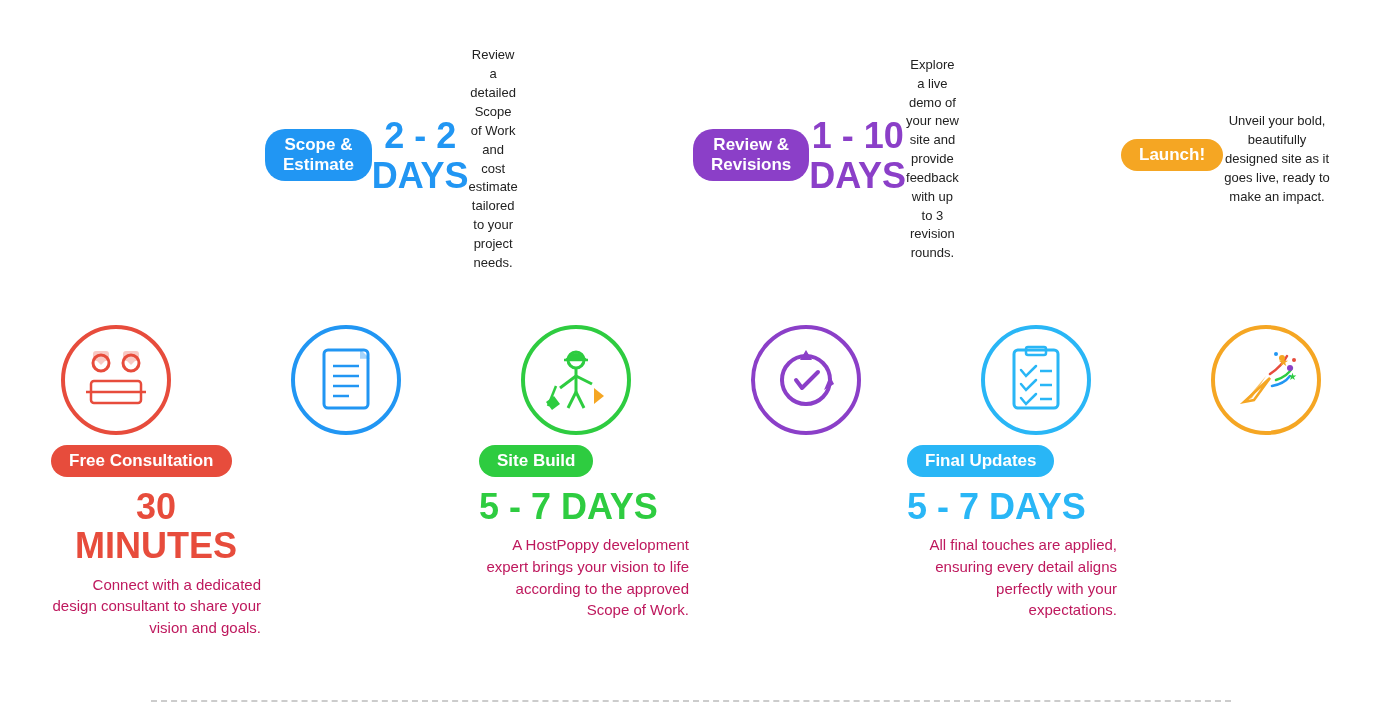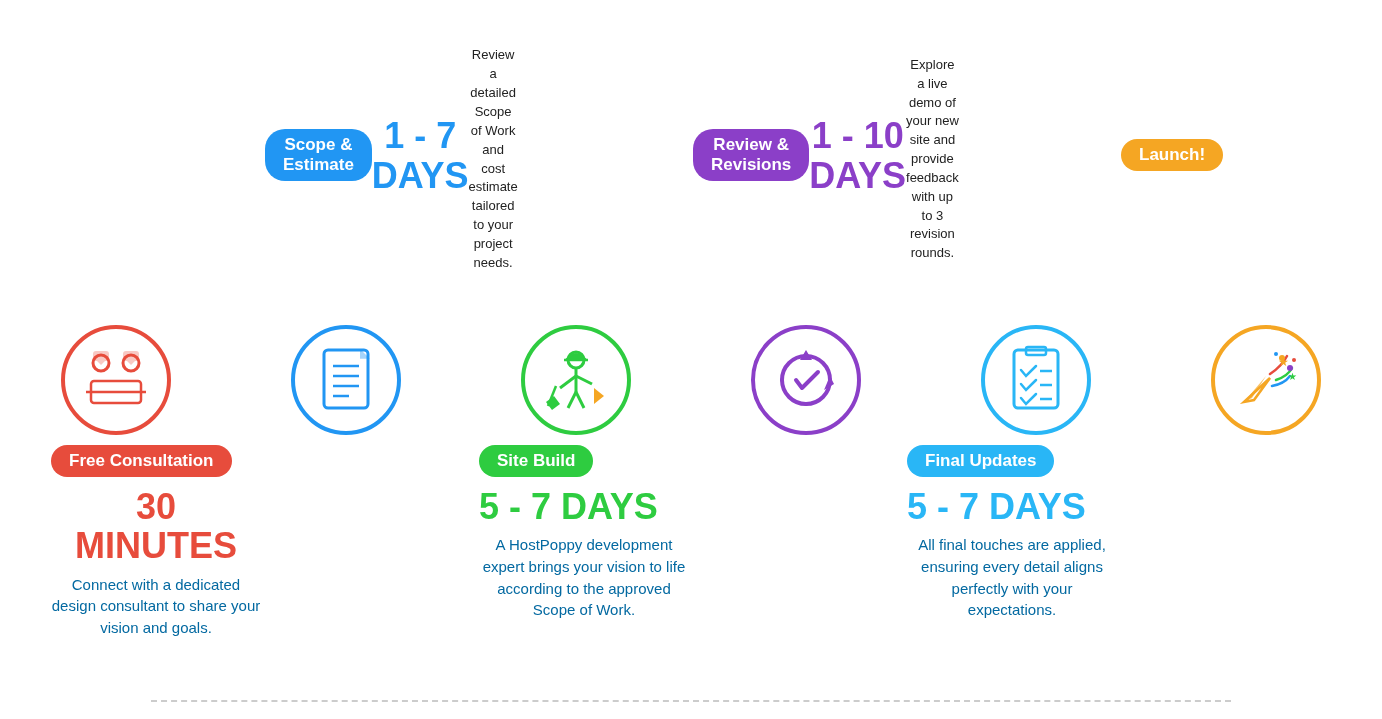--- a/index.html
+++ b/index.html
@@ -94,22 +94,22 @@
     }
     .color-blue { color: #2196f3; }
     .color-purple { color: #8b3fc8; }
     .color-orange { color: #f5a623; }
     .color-red { color: #e74c3c; }
     .color-green { color: #2ecc40; }
     .color-lightblue { color: #29b6f6; }
 
     .desc {
       font-size: 15px;
-      color: #0369a1;
-      text-align: center;
+      color: #be185d;
+      text-align: right;
       line-height: 1.45;
     }
     .desc-center {
       font-size: 13px;
       color: #222;
       text-align: center;
       line-height: 1.45;
     }
 
     
@@ -142,36 +142,37 @@
 <body>
 
 <div class="container">
 
   <div class="top-row">
 
     <div class="empty-col"></div>
 
     <div class="col-top">
       <span class="badge badge-blue">Scope &amp; Estimate</span>
-      <div class="time-label color-blue">1 - 7 DAYS</div>
+      <div class="time-label color-blue">2 - 2 DAYS</div>
       <div class="desc-center">Review a detailed Scope of Work and cost estimate tailored to your project needs.</div>
     </div>
 
     <div class="empty-col"></div>
 
     <div class="col-top">
       <span class="badge badge-purple">Review &amp; Revisions</span>
       <div class="time-label color-purple">1 - 10 DAYS</div>
       <div class="desc-center">Explore a live demo of your new site and provide feedback with up to 3 revision rounds.</div>
     </div>
 
     <div class="empty-col"></div>
 
     <div class="col-top">
       <span class="badge badge-orange">Launch!</span>
+      <div class="desc-center">Unveil your bold, beautifully designed site as it goes live, ready to make an impact.</div>
     </div>
   </div>
 
   <div style="position:relative;">
 
     <div class="timeline-line"></div>
 
     <div class="circles-row">
 
       <div style="display:flex;flex-direction:column;align-items:center;width:130px;">

